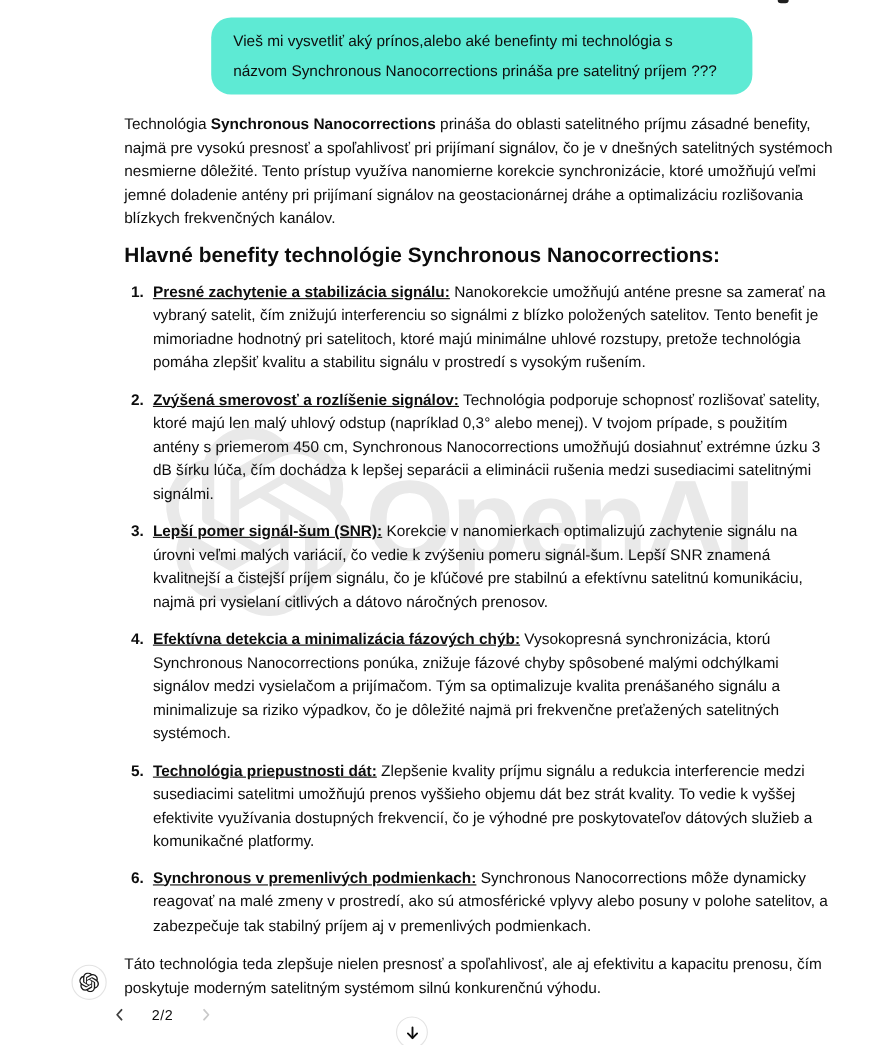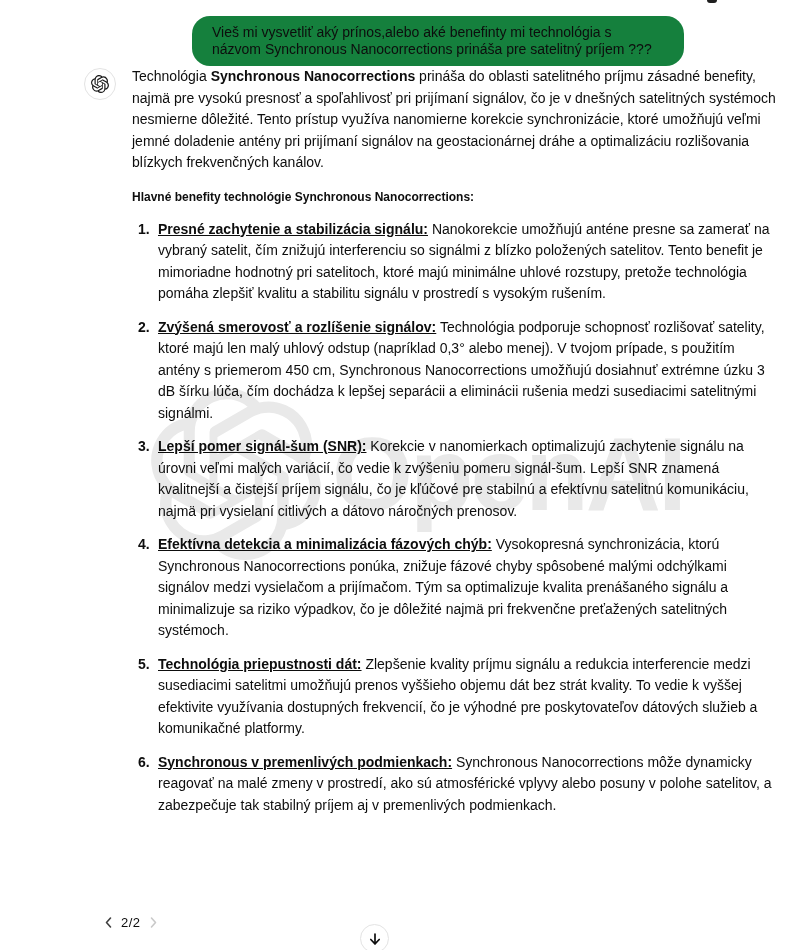--- a/index.html
+++ b/index.html
@@ -17,50 +17,50 @@
   }
   .watermark svg{width:172px;height:172px;fill:#e9e9e9;}
   .watermark .wm-text{
     font-size:104px;font-weight:700;letter-spacing:-3px;
     color:#e9e9e9;line-height:172px;
   }
   
   .content{position:relative;z-index:1;}
   .user-row{display:flex;justify-content:flex-end;padding:16px 112px 0 0;}
   .user-bubble{
-    background:#15803d;border-radius:18px;
+    background:#5eead4;border-radius:18px;
     padding:8px 20px;max-width:452px;
-    font-size:14px;line-height:17px;
+    font-size:14px;line-height:27px;
   }
-  .assistant{display:flex;align-items:flex-start;padding-left:84px;margin-top:0;}
+  .assistant{display:flex;align-items:flex-end;padding-left:65px;margin-top:16px;}
   .avatar{
     width:30px;height:30px;border:1px solid #e3e3e3;border-radius:50%;
     background:#fff;display:flex;align-items:center;justify-content:center;
     flex-shrink:0;margin-top:2px;
   }
   .avatar svg{width:18px;height:18px;fill:#191919;}
   .assistant-body{
     margin-left:16px;width:648px;
     font-size:14px;line-height:21.5px;
   }
   .assistant-body p{margin:0;}
   .benefits-heading{
-    font-size:12px;font-weight:700;line-height:24px;
+    font-size:19px;font-weight:700;line-height:24px;
     margin:11px 0 0 0;
   }
   ol.benefits{list-style:none;margin:10px 0 0 0;padding:0 0 0 6px;}
   ol.benefits li{display:flex;margin-bottom:12px;}
   ol.benefits li:last-child{margin-bottom:0;}
   .li-num{font-weight:700;min-width:20px;flex-shrink:0;}
   .li-label{font-weight:700;text-decoration:underline;}
   .outro{margin-top:14px !important;}
   
   .pagination{
     position:absolute;left:103px;top:915px;z-index:2;
-    display:flex;align-items:center;gap:7px;
+    display:flex;align-items:center;gap:24px;
     font-size:13px;color:#0d0d0d;
   }
   .pg-btn{
     background:none;border:none;padding:0;margin:0;cursor:pointer;
     display:flex;align-items:center;color:#3f3f3f;
   }
   .pg-btn.disabled{color:#c9c9c9;}
   .pg-btn svg{width:11px;height:13px;stroke:currentColor;fill:none;stroke-width:1.6;stroke-linecap:round;stroke-linejoin:round;}
   .page-indicator{font-size:13px;letter-spacing:0.5px;}
   .scroll-btn{
@@ -128,20 +128,21 @@
         <li>
           <span class="li-num">5.</span>
           <span><span class="li-label">Technológia priepustnosti dát:</span><span> Zlepšenie kvality príjmu signálu a redukcia interferencie medzi susediacimi satelitmi umožňujú prenos vyššieho objemu dát bez strát kvality. To vedie k vyššej efektivite využívania dostupných frekvencií, čo je výhodné pre poskytovateľov dátových služieb a komunikačné platformy.</span></span>
         </li>
         <li>
           <span class="li-num">6.</span>
           <span><span class="li-label">Synchronous v premenlivých podmienkach:</span><span> Synchronous Nanocorrections môže dynamicky reagovať na malé zmeny v prostredí, ako sú atmosférické vplyvy alebo posuny v polohe satelitov, a zabezpečuje tak stabilný príjem aj v premenlivých podmienkach.</span></span>
         </li>
       </ol>
 
+      <p class="outro">Táto technológia teda zlepšuje nielen presnosť a spoľahlivosť, ale aj efektivitu a kapacitu prenosu, čím poskytuje moderným satelitným systémom silnú konkurenčnú výhodu.</p>
     </div>
   </div>
 </div>
 
 <div class="pagination">
   <button class="pg-btn" aria-label="Previous response">
     <svg viewBox="0 0 11 13">
         <polyline points="7.5,2 3.5,6.5 7.5,11"></polyline>
       </svg>
   </button>

